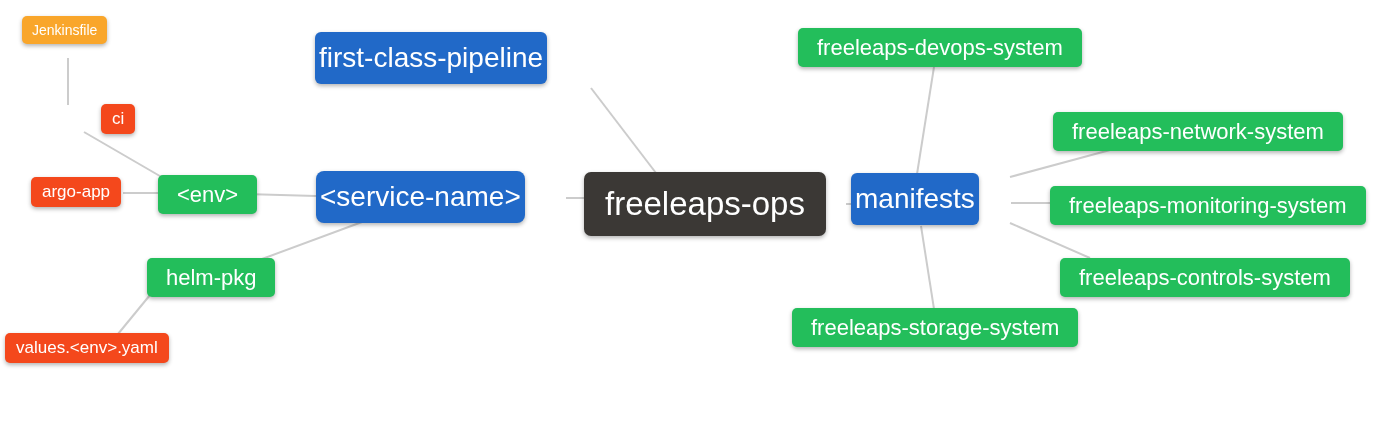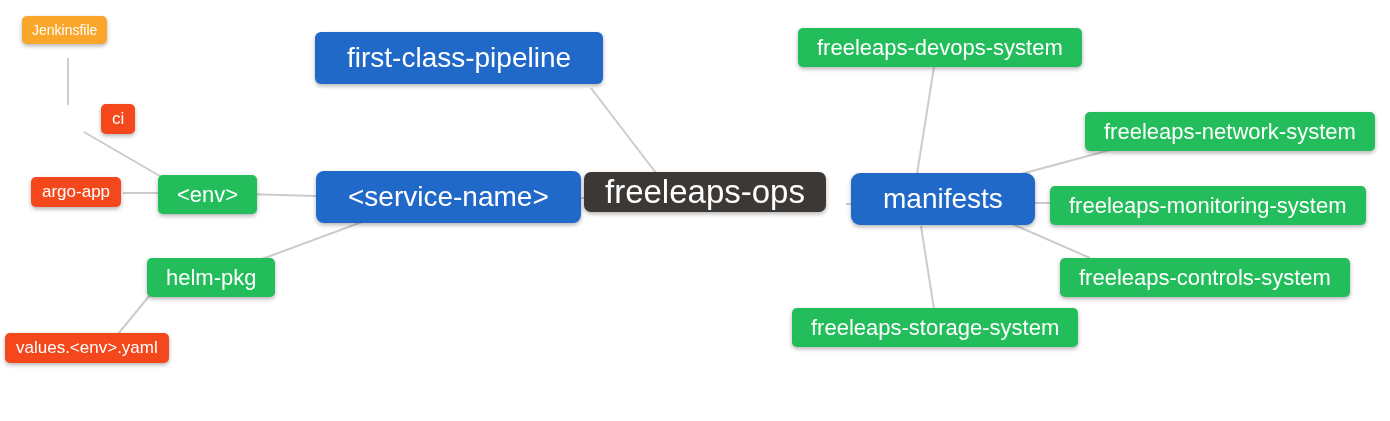--- a/index.html
+++ b/index.html
@@ -15,39 +15,39 @@
   .node{
     position:absolute;
     display:flex;align-items:center;justify-content:center;
     color:#ffffff;
     white-space:nowrap;
     line-height:1.15;
     border-radius:6px;
     box-shadow:0 2px 4px rgba(0,0,0,0.30);
     cursor:pointer;
   }
-  .node.dark  {background:#3b3835;font-size:33px;padding:1px 21px;border-radius:7px;}
-  .node.blue  {background:#2169c8;font-size:28px;padding:10px 32px;}
+  .node.dark  {background:#3b3835;font-size:33px;padding:13px 21px;border-radius:7px;}
+  .node.blue  {background:#2169c8;font-size:28px;padding:10px 4px;}
   .node.green {background:#23be5b;font-size:22px;padding:7px 19px;border-radius:5px;}
   .node.red   {background:#f4481c;font-size:17px;padding:5px 11px;border-radius:5px;}
   .node.orange{background:#f9a62b;font-size:14px;padding:6px 10px;border-radius:5px;}
 
   
   #n-jenkinsfile {left:22px;  top:16px;}
   #n-ci          {left:53px;  top:104px;margin-left:48px;}
   #n-argo-app    {left:31px;  top:177px;}
   #n-env         {left:158px; top:175px;}
   #n-helm-pkg    {left:147px; top:258px;}
   #n-values      {left:5px;   top:333px;}
   #n-pipeline    {left:315px; top:32px;}
   #n-service     {left:316px; top:171px;border-radius:8px;}
   #n-ops         {left:584px; top:172px;}
-  #n-manifests   {left:851px; top:173px;border-radius:9px;}
+  #n-manifests   {left:851px; top:173px;}
   #n-devops      {left:798px; top:28px;}
-  #n-network     {left:1053px;top:112px;margin-left:32px;}
+  #n-network     {left:1053px;top:112px;}
   #n-monitoring  {left:1050px;top:186px;}
   #n-controls    {left:1060px;top:258px;}
   #n-storage     {left:792px; top:308px;}
 </style>
 </head>
 <body>
 
 <div class="canvas">
 
   <svg class="edges" viewBox="0 0 1390 421" xmlns="http://www.w3.org/2000/svg">

